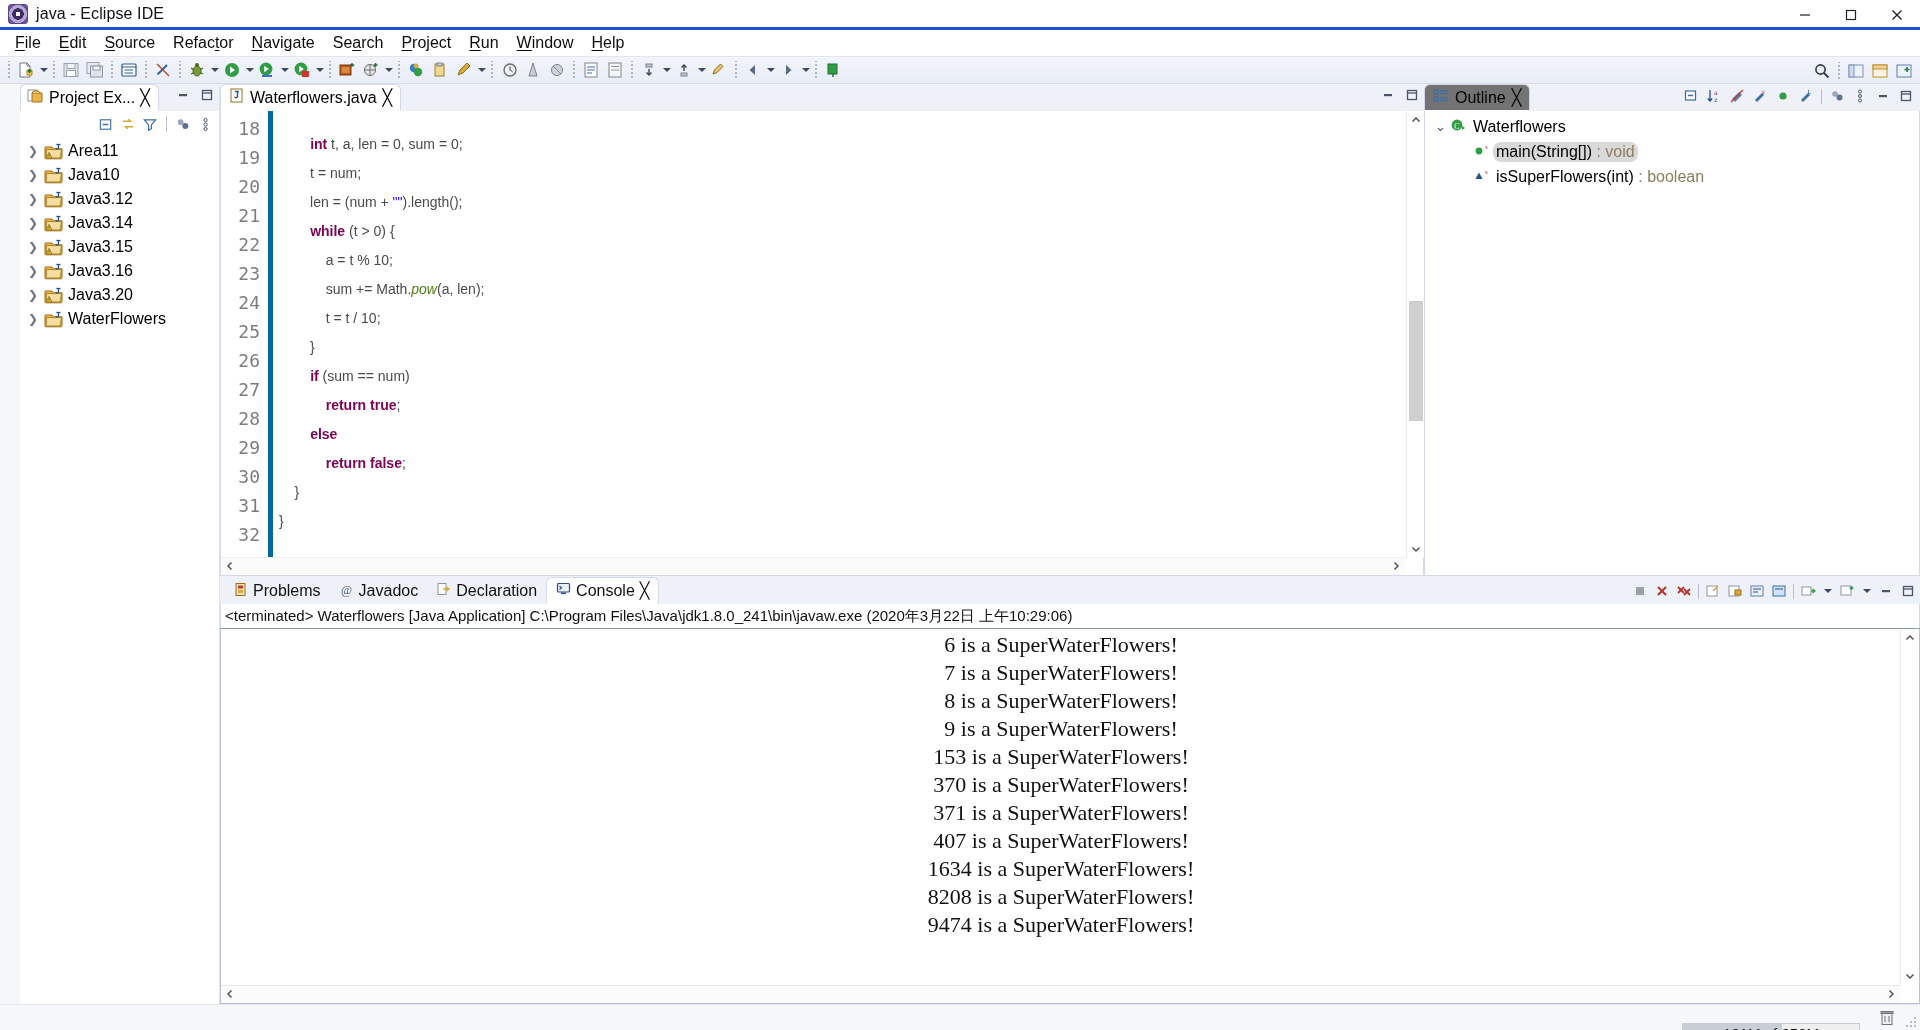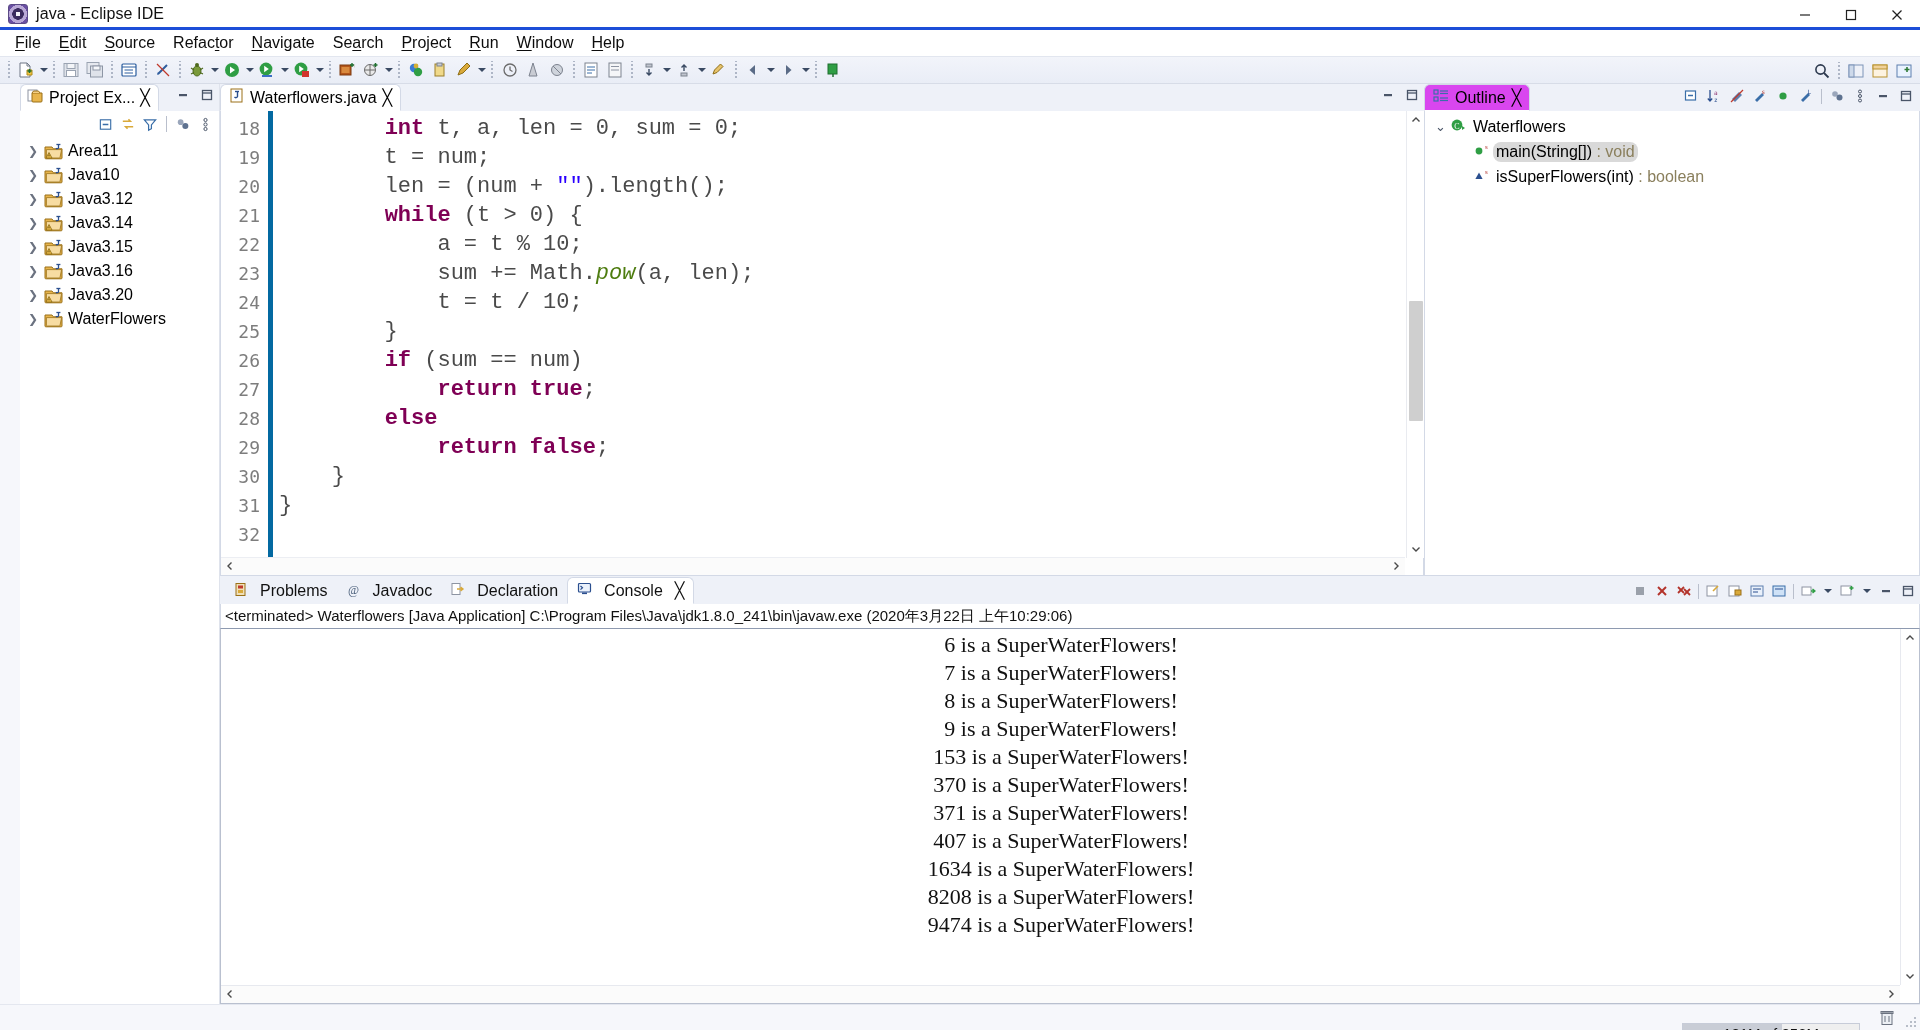--- a/index.html
+++ b/index.html
@@ -97,22 +97,22 @@
     border-top-left-radius:6px; border-top-right-radius:6px; font-size:16px;
   }
   .ed-body { position:absolute; left:0; right:0; top:27px; bottom:0; display:flex; background:#fff; border:1px solid #d3d9e6; border-top:none;}
   .gutter {
     width: 52px; background:#fff; text-align:right; padding-right: 8px;
     font-family: "DejaVu Sans Mono", monospace; font-size: 18px; color:#7d7d7d;
     padding-top: 3px; flex: 0 0 auto; border-right: 5px solid #0369a1;
   }
   .gutter div { height: 29px; line-height: 29px; }
   .codearea {
-    flex:1; position:relative; overflow:hidden; padding-top:3px;
-    font-family: Liberation Mono, monospace; font-size: 22px; color:#4a4a4a;
+    flex:1; position:relative; overflow:hidden; padding-top:19px;
+    font-family: Liberation Sans, sans-serif; font-size: 14px; color:#4a4a4a;
     white-space: pre;
   }
   .codearea div { height:29px; line-height:29px; padding-left: 6px; }
   .kw { color:#7f0055; font-weight: bold; }
   .str { color:#2a00ff; }
   .mth { color:#4d7c0f; font-style: italic; }
   .punc { color:#4a4a4a; }
   .ed-vscroll {
     position:absolute; right:0; top:27px; width:18px; bottom:18px; background:#fff; border-left:1px solid #e9ebf0;
   }
@@ -120,33 +120,33 @@
   .sc-thumb { position:absolute; left:2px; width:14px; background:#cfcfcf; border-radius:1px;}
   .ed-hscroll {
     position:absolute; left:1px; right:19px; bottom:1px; height:18px; background:#fbfbfb; border-top:1px solid #eceef3;
     display:flex; align-items:center; justify-content:space-between; padding: 0 4px; color:#6a6a6a; font-size:11px;
   }
 
   
   #outline { right:0; top:0; width: 496px; height: 492px; background:#fff;}
   .ol-tabrow { height:27px; background:#eef1f8; display:flex; align-items:center; position:relative;}
   .ol-tab { height:27px; display:flex; align-items:center; gap:6px; padding:0 8px;
-    background:#d946ef; border:1px solid #d3d9e6; border-bottom-color:#fff;
+    background:#737373; border:1px solid #d3d9e6; border-bottom-color:#fff;
     border-top-left-radius:6px;border-top-right-radius:6px; font-size:16px;}
   .ol-tools { position:absolute; right:6px; top:4px; display:flex; align-items:center; gap:7px;}
   .ol-body { position:absolute; left:0; right:0; top:27px; bottom:0; border:1px solid #d3d9e6; border-top:none; background:#fff; padding-top:3px;}
   .ol-row { display:flex; align-items:center; height:25px; font-size:16px; gap:4px;}
   .ol-row.sel .ol-label { background:#d9d9d9;border-radius:8px; }
   .ol-label { padding: 1px 3px; }
   .ol-type { color:#8a7f5c; }
 
   
   #console { left: 200px; right: 0; top: 492px; bottom: 0; background:#fff; }
   .cs-tabrow { height: 28px; background:#eef1f8; display:flex; align-items:flex-end; position:relative; }
-  .cs-tab { height: 26px; display:flex; align-items:center; gap:12px; padding: 0 9px; font-size:16px; color:#111;}
+  .cs-tab { height: 26px; display:flex; align-items:center; gap:5px; padding: 0 9px; font-size:16px; color:#111;}
   .cs-tab.active { background:#fff; border:1px solid #d3d9e6; border-bottom-color:#fff; height:27px;
     border-top-left-radius:6px; border-top-right-radius:6px;}
   .cs-tools { position:absolute; right:4px; top:4px; display:flex; align-items:center; gap:6px;}
   .cs-head {
     height: 24px; display:flex; align-items:center; padding-left: 4px; font-size: 15px; color:#111;
     background:#fff; border-left:1px solid #d3d9e6; border-right:1px solid #d3d9e6;
   }
   .cs-body {
     position:absolute; left:0; right:0; top:52px; bottom:0;
     background:#fff; border:1px solid #b9c0cf; border-top:1px solid #8e9ab0;

